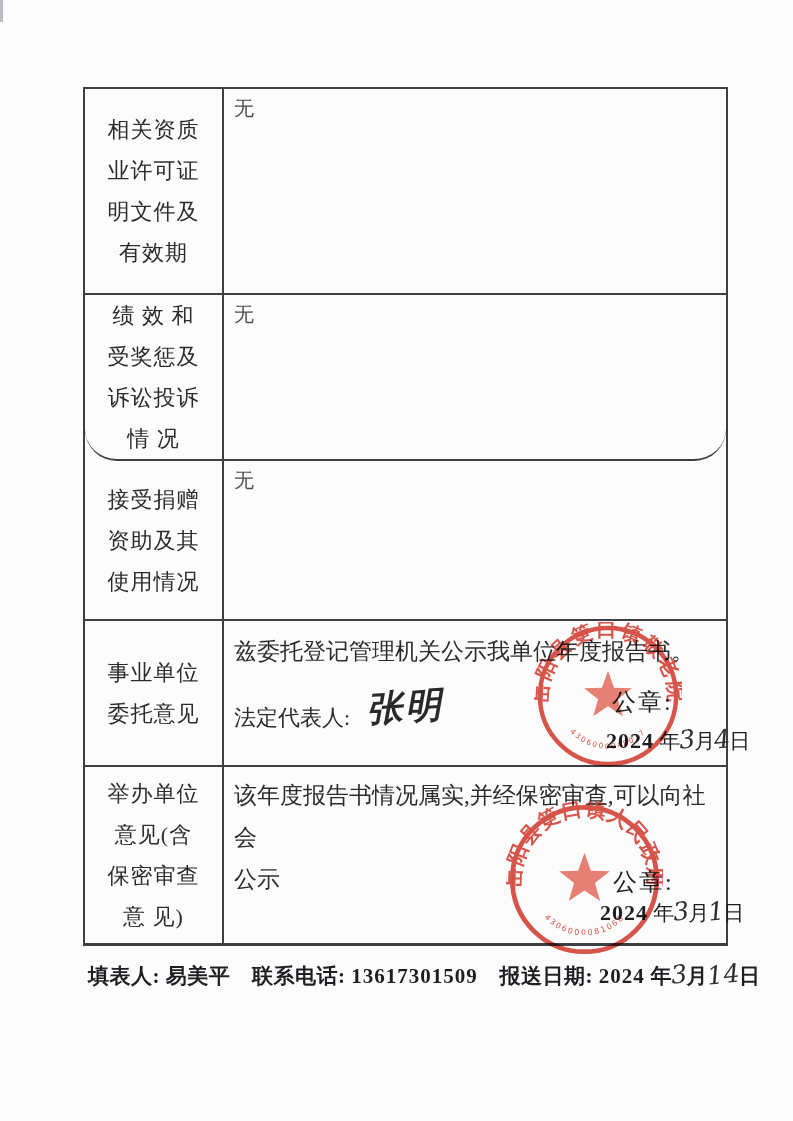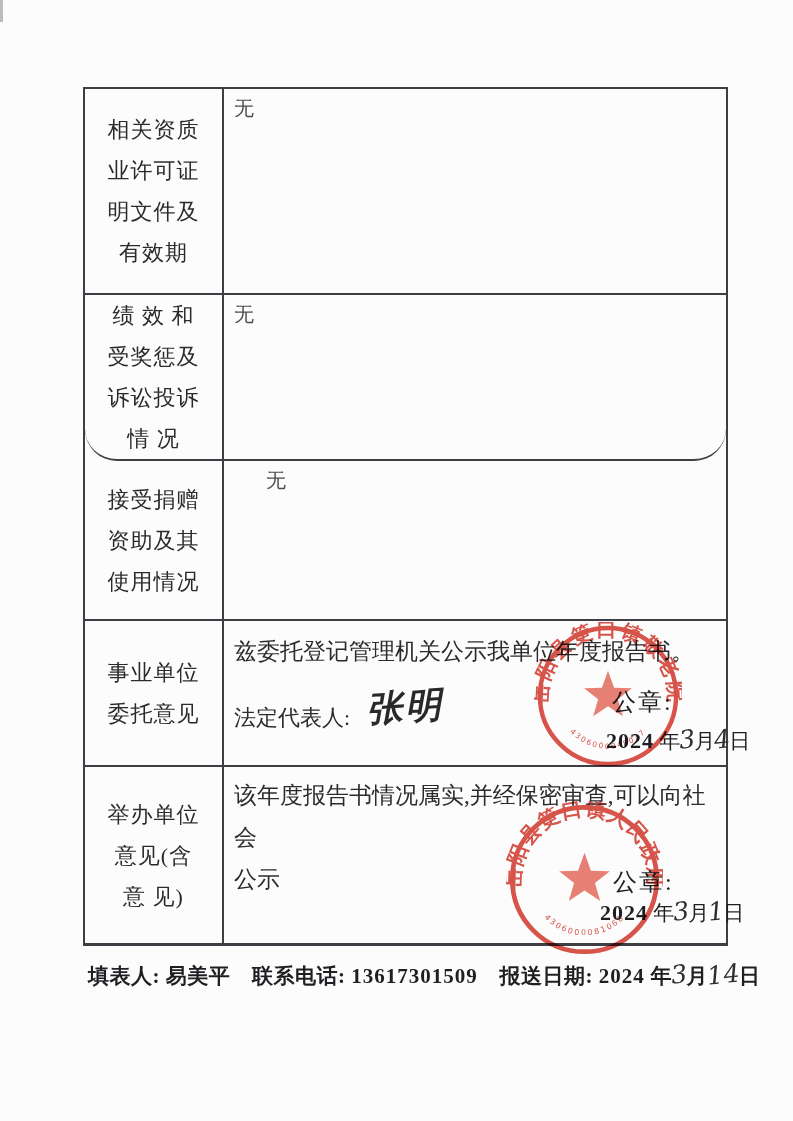--- a/index.html
+++ b/index.html
@@ -77,21 +77,21 @@
         <span>绩 效 和</span>
         <span>受奖惩及</span>
         <span>诉讼投诉</span>
         <span>情 况</span>
       </div>
       <div class="content-cell">
         <span>无</span>
       </div>
     </div>
 
-    <div class="trow" style="height:160px;gap:32px;">
+    <div class="trow" style="height:160px;">
       <div class="label-cell">
         <span>接受捐赠</span>
         <span>资助及其</span>
         <span>使用情况</span>
       </div>
       <div class="content-cell">
         <span>无</span>
       </div>
     </div>
 
@@ -106,20 +106,21 @@
           <span>法定代表人:</span>
           <span class="signature">张明</span>
         </div>
       </div>
     </div>
 
     <div class="trow">
       <div class="label-cell">
         <span>举办单位</span>
         <span>意见(含</span>
+        <span>保密审查</span>
         <span>意 见)</span>
       </div>
       <div class="content-cell">
         <div class="statement" style="padding-top:2px;">该年度报告书情况属实,并经保密审查,可以向社会</div>
         <div class="statement">公示</div>
       </div>
     </div>
   </div>
 
   <div class="overlay-text gz" style="left:612px; top:686px;">公章:</div>

